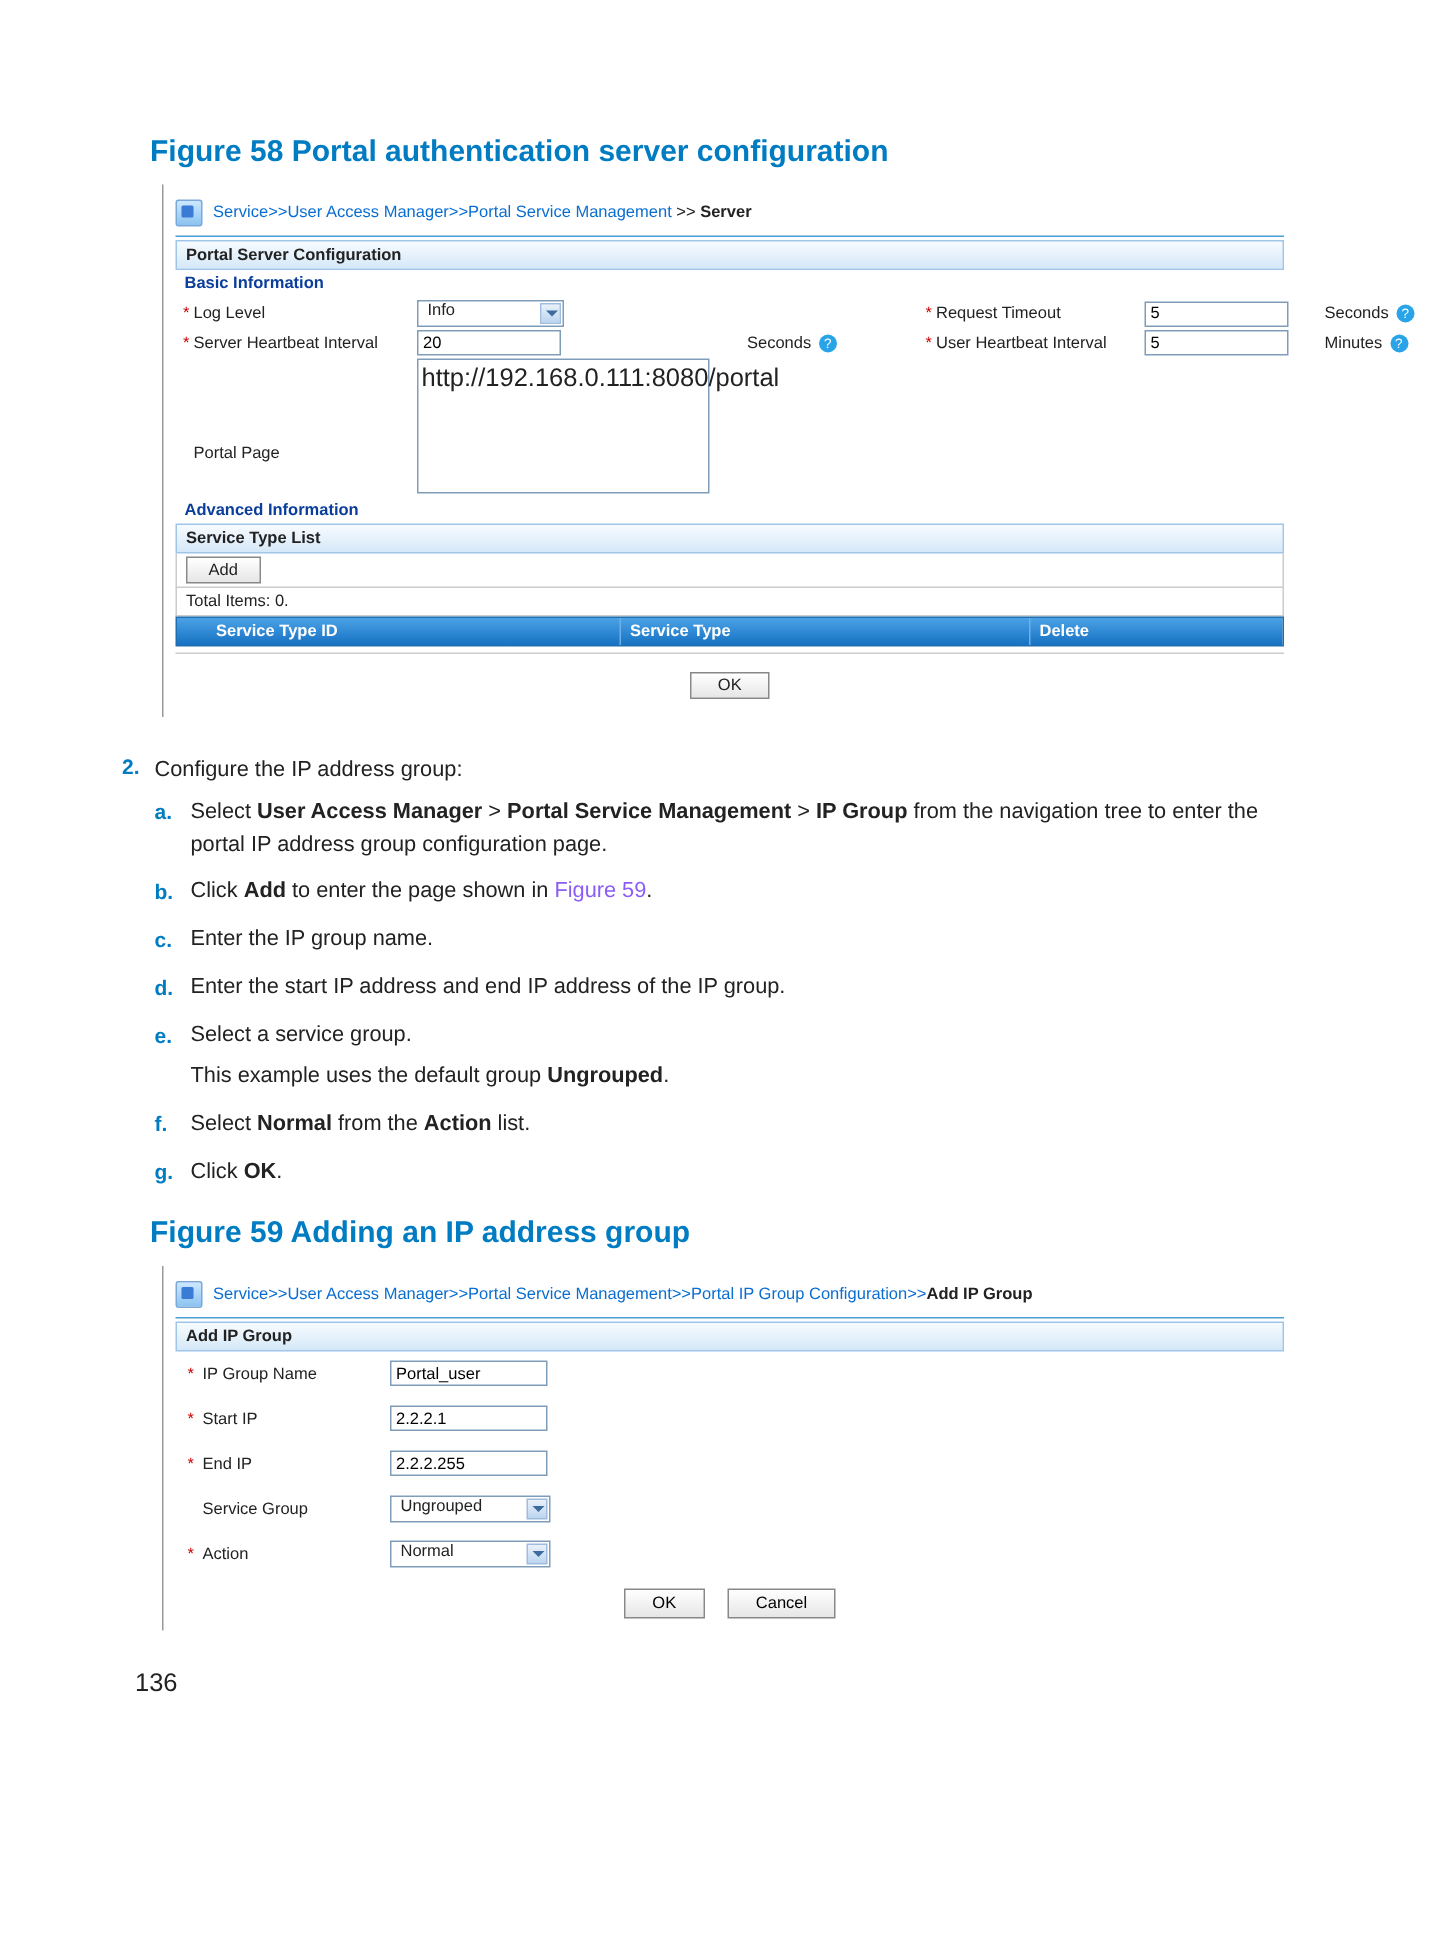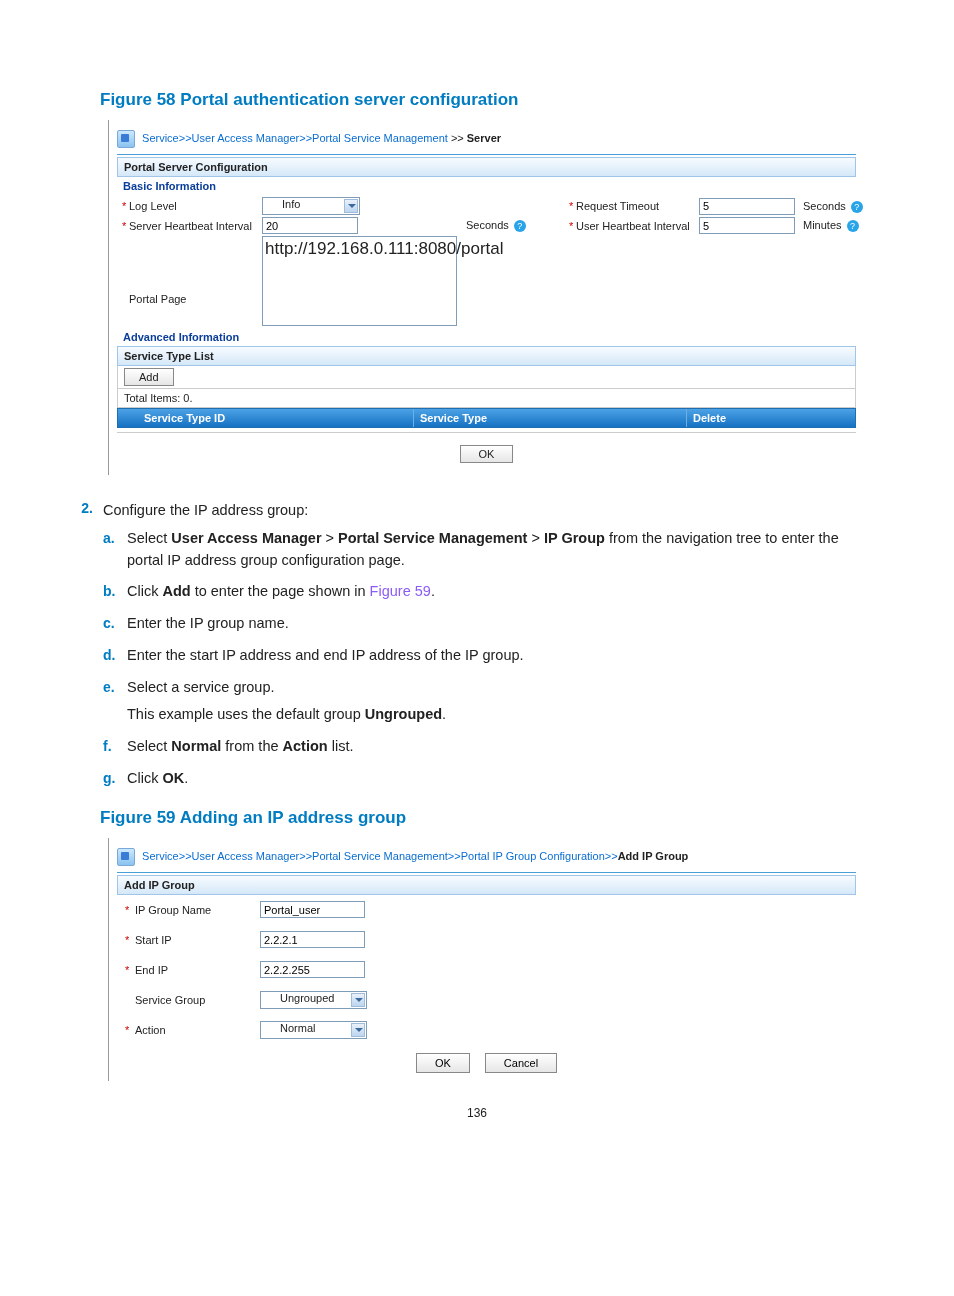--- a/index.html
+++ b/index.html
@@ -1,54 +1,54 @@
 <!DOCTYPE html>
 <html><head>
 <meta charset="utf-8">
 <style>
   body { margin:0; background:#fff; font-family:Arial,Helvetica,sans-serif; }
   .page { width:954px; margin:0 auto; position:relative; min-height:1296px; padding:90px 90px 40px 90px; box-sizing:border-box; font-size:14px; color:#222; }
-  .fig-caption { color:#007cc2; font-weight:bold; font-size:17px; margin:0 0 10px 0; padding-left:10px;}
+  .fig-caption { color:#007cc2; font-weight:bold; font-size:20px; margin:0 0 10px 0; padding-left:10px;}
   .fig-box { border-left:1px solid #999; padding:8px 8px 8px 8px; margin:0 0 25px 18px; font-size:11px; font-family:Arial,Helvetica,sans-serif; }
   .fig-box * { font-size:11px; }
   .breadcrumb { margin:2px 0 6px 0; }
   .breadcrumb .icon-box { display:inline-block; vertical-align:middle; width:16px; height:16px; background:linear-gradient(#cde8ff,#8ac3f0); border:1px solid #7aa8d8; border-radius:2px; position:relative; margin-right:4px;}
   .breadcrumb .icon-box:before{content:"";position:absolute;left:3px;top:3px;width:8px;height:8px;background:#3a7bd6;border-radius:1px;}
   .bc-link { color:#0a6ed1; }
   .bc-sep { color:#0a6ed1; }
   hr.top { border:none; border-top:1px solid #4a9fd8; margin:2px 0 2px 0;}
   .section-bar { background:linear-gradient(#f7fbff,#d5e8f8); border:1px solid #9fc5e8; padding:3px 6px; font-weight:bold; color:#222; }
   .sub-head { color:#0a3e9a; font-weight:bold; padding:3px 6px; }
   .add-btn { display:inline-block; border:1px solid #888; background:linear-gradient(#fff,#e6e6e6); padding:2px 14px; margin:2px 6px; }
   .ok-btn { display:inline-block; border:1px solid #888; background:linear-gradient(#fff,#e6e6e6); padding:2px 18px; }
   .req:before { content:"*"; color:#c00; position:absolute; left:-1px;}
   .inp { border:1px solid #7f9db9; background:#fff; height:17px; padding:0 3px; font-size:11px; box-sizing:border-box;}
-  .sel { border:1px solid #7f9db9; background:#fff; height:18px; width:98px; padding:0 19px; position:relative; box-sizing:border-box; display:inline-block;}
+  .sel { border:1px solid #7f9db9; background:#fff; height:18px; width:98px; padding:0 6px; position:relative; box-sizing:border-box; display:inline-block;}
   .sel .arrow { position:absolute; right:1px; top:1px; width:14px; height:14px; background:linear-gradient(#eaf1fa,#bcd5ef); border:1px solid #9fbcdc; box-sizing:border-box;}
   .sel .arrow:before{content:"";position:absolute;left:3px;top:4px;width:0;height:0;border-left:4px solid transparent;border-right:4px solid transparent;border-top:4px solid #3b6b9e;}
   .help-ico { display:inline-block; width:12px; height:12px; border-radius:6px; background:#2aa4e8; color:#fff; font-size:9px; line-height:12px; text-align:center; margin-left:2px;}
   .textarea { border:1px solid #7f9db9; width:195px; height:90px; padding:2px; font-size:17px; resize:none; box-sizing:border-box; vertical-align:top; position:relative;}
   .table-head { display:flex; background:linear-gradient(#4ca2e6,#1571c2); color:#fff; font-weight:bold; border:1px solid #1f6fb0;}
   .table-head .col { padding:3px 6px;}
   .col-id { width:263px; border-right:1px solid #6db0e6;margin-left:20px;}
   .col-type { width:260px; border-right:1px solid #6db0e6;}
   .col-del { flex:1; }
   .total-items { border:1px solid #ccc; border-top:none; padding:3px 6px;}
-  .fig1-grid{display:grid; grid-template-columns:135px 200px 100px 125px 100px 70px; gap:2px 4px; align-items:center;}
+  .fig1-grid{display:grid; grid-template-columns:135px 200px 100px 125px 100px 70px; gap:2px 20px; align-items:center;}
   .fig1-lbl{position:relative;padding-left:6px;}
   .step-list { list-style:none; padding:0; margin:0 0 0 -25px;}
   .step-list > li { display:flex; margin-bottom:8px; }
   .step-num { color:#007cc2; font-weight:bold; min-width:28px; text-align:right; padding-right:10px; font-size:14px;}
   .step-body { font-size:14.5px; line-height:1.5; flex:1;}
   .sub-list { list-style:none; padding:0; margin:6px 0 0 0;}
   .sub-list > li { display:flex; margin-bottom:10px;}
   .sub-letter { color:#007cc2; font-weight:bold; min-width:24px; font-size:14px;}
   .sub-text { flex:1;}
   .link { color:#8b5cf6;}
-  .pnum { text-align:center; font-size:12px; margin-top:18px;}
+  .pnum { font-size:17px; margin-top:18px;}
   .center-row{text-align:center;padding:8px 0 4px 0;}
   .fig2 .row{display:flex;align-items:center;min-height:26px;padding:2px 0;}
   .fig2 .lbl{width:125px;text-align:left;position:relative;padding-left:18px;}
   .fig2 .lbl .ast{color:#c00;position:absolute;left:8px;}
   .btn-row{text-align:center;padding-top:8px;}
   .btn-row button{border:1px solid #888;background:linear-gradient(#fff,#e6e6e6);padding:3px 18px;margin:0 6px;font-size:11px;}
   hr.mid{border:none;border-top:1px solid #ccc;margin:4px 0;}
 </style>
 </head>
 <body>

